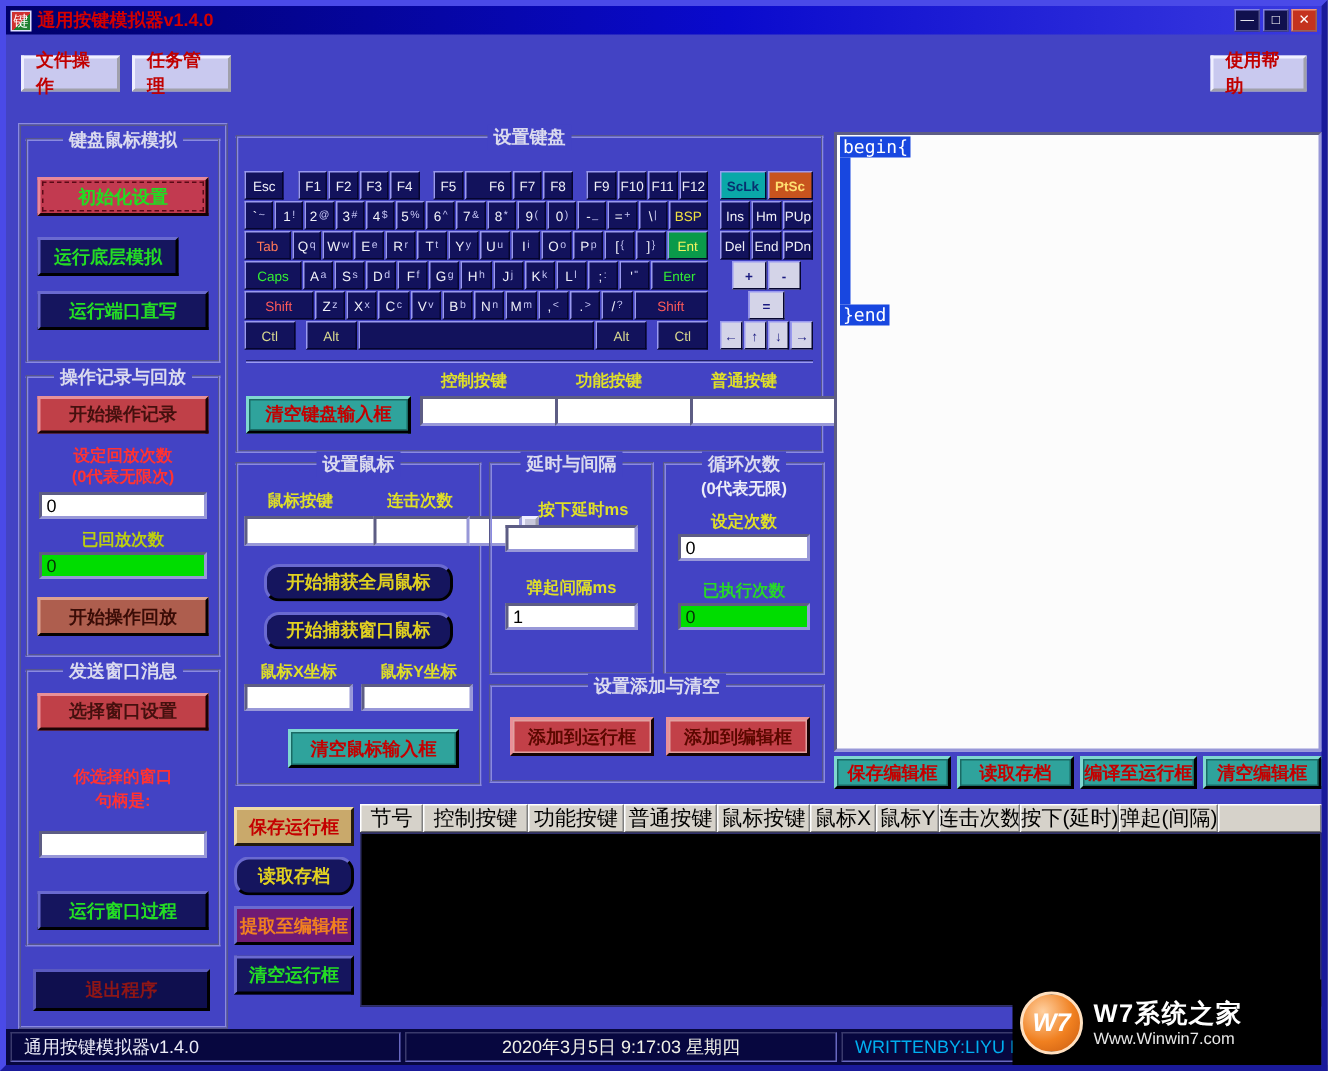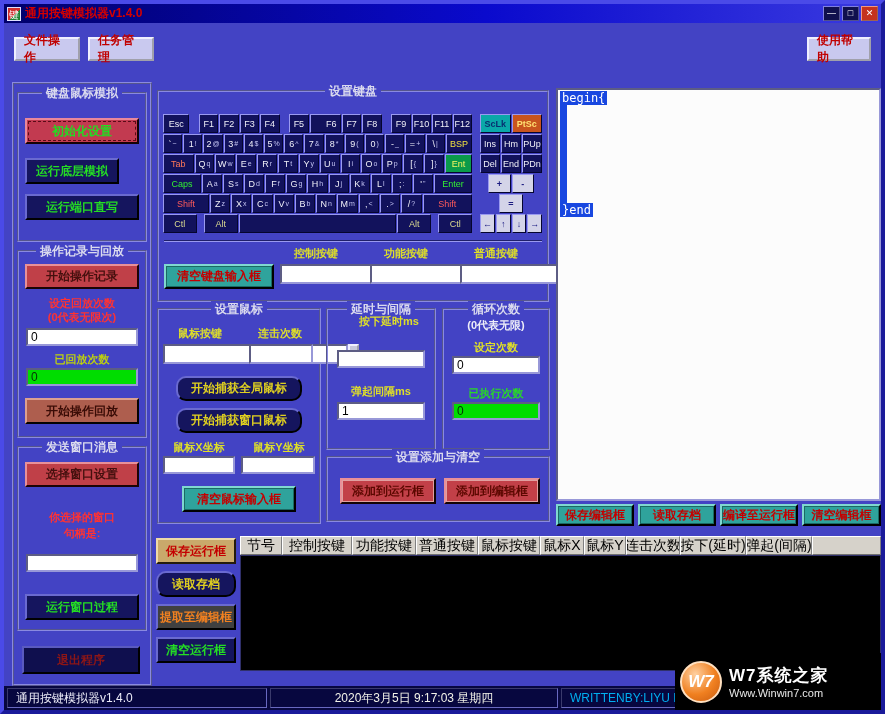--- a/index.html
+++ b/index.html
@@ -34,21 +34,21 @@
   
   .btn { display:flex; align-items:center; justify-content:center; font-weight:bold; font-size:12px;
          border:2px outset; white-space:nowrap; }
   .b-init  { background:#C23A50; border-color:#E8889A #6A0E20 #6A0E20 #E8889A; color:#22DD22; outline:1px dashed #5A0A16; outline-offset:-4px; }
   .b-navy-grn { background:#15155E; border-color:#6A6AD0 #05052A #05052A #6A6AD0; color:#24DD24; }
   .b-red   { background:#C04048; border-color:#E89098 #701418 #701418 #E89098; color:#45100E; }
   .b-brick { background:#AE5E4E; border-color:#DCA090 #5A2014 #5A2014 #DCA090; color:#3A0C06; }
   .b-exit  { background:#0F0F4E; border-color:#5A5AC0 #020218 #020218 #5A5AC0; color:#8E1616; }
   .b-teal  { background:#2FA39C; border-color:#7FD8D0 #0E4A46 #0E4A46 #7FD8D0; color:#C40000; box-shadow:inset 0 0 0 1px #1A6A64; }
   .b-navy-yel { background:#15155E; border-color:#6A6AD0 #05052A #05052A #6A6AD0; color:#E0D020;border-radius:10px; }
-  .b-navy-org { background:#404040; border-color:#6A6AD0 #05052A #05052A #6A6AD0; color:#F08020; }
+  .b-navy-org { background:#701a75; border-color:#6A6AD0 #05052A #05052A #6A6AD0; color:#F08020; }
   .b-tan   { background:#C9A96B; border-color:#EED9A8 #79592B #79592B #EED9A8; color:#C40000; }
   .b-add   { background:#C24048; border-color:#E89098 #6A1014 #6A1014 #E89098; color:#5C0800; box-shadow:inset 0 0 0 1px #E0A0A0; }
 
   .tb { position:absolute; background:#fff; border:2px inset #9898D8; font-size:12px; color:#000; padding:0 3px; }
   .tb.green { background:#00DD00; color:#063006; }
   .combo { position:absolute; display:flex; height:20px; }
   .combo-field { flex:1; background:#fff; border:2px inset #9898D8; }
   .combo-arrow { width:17px; background:#C8C8DC; border:2px outset #EFEFFF; color:#202060;
                  font-size:7px; display:flex; align-items:center; justify-content:center; }
   .combo-arrow::after { content:"▼"; }
@@ -547,26 +547,26 @@
       <input class="combo-field" readonly="" value="" style="">
       <div class="combo-arrow"></div>
     </div>
     <input class="tb" style="left: 90px; top: 34px; width: 64px; height: 20px;" value="">
     <div class="btn b-navy-yel abs" style="left:17px;top:66px;width:126px;height:25px;">开始捕获全局鼠标</div>
     <div class="btn b-navy-yel abs" style="left:17px;top:98px;width:126px;height:25px;">开始捕获窗口鼠标</div>
     <div class="lbl yel" style="left:2px;width:76px;top:130px;">鼠标X坐标</div>
     <div class="lbl yel" style="left:82px;width:76px;top:130px;">鼠标Y坐标</div>
     <input class="tb" style="left: 4px; top: 146px; width: 72px; height: 18px;" value="">
     <input class="tb" style="left: 82px; top: 146px; width: 74px; height: 18px;" value="">
-    <div class="btn b-teal abs" style="left:23px;top:176px;width:114px;height:26px;">清空鼠标输入框</div>
+    <div class="btn b-teal abs" style="left:33px;top:176px;width:114px;height:26px;">清空鼠标输入框</div>
   </div>
 
   <div class="group" style="left:322px;top:304px;width:110px;height:142px;">
     <div class="gcap">延时与间隔</div>
-    <div class="lbl yel" style="left:0;width:122px;top:4px;">按下延时ms</div>
+    <div class="lbl yel" style="left:0;width:122px;top:22px;">按下延时ms</div>
     <input class="tb" style="left: 9px; top: 40px; width: 88px; height: 18px;" value="">
     <div class="lbl yel" style="left:0;width:106px;top:74px;">弹起间隔ms</div>
     <input class="tb" style="left: 9px; top: 92px; width: 88px; height: 18px;" value="1">
   </div>
 
   <div class="group" style="left:438px;top:304px;width:108px;height:142px;">
     <div class="gcap">循环次数</div>
     <div class="lbl wht" style="left:0;width:104px;top:8px;">(0代表无限)</div>
     <div class="lbl yel" style="left:0;width:104px;top:30px;">设定次数</div>
     <input class="tb" style="left: 8px; top: 46px; width: 88px; height: 18px;" value="0">

